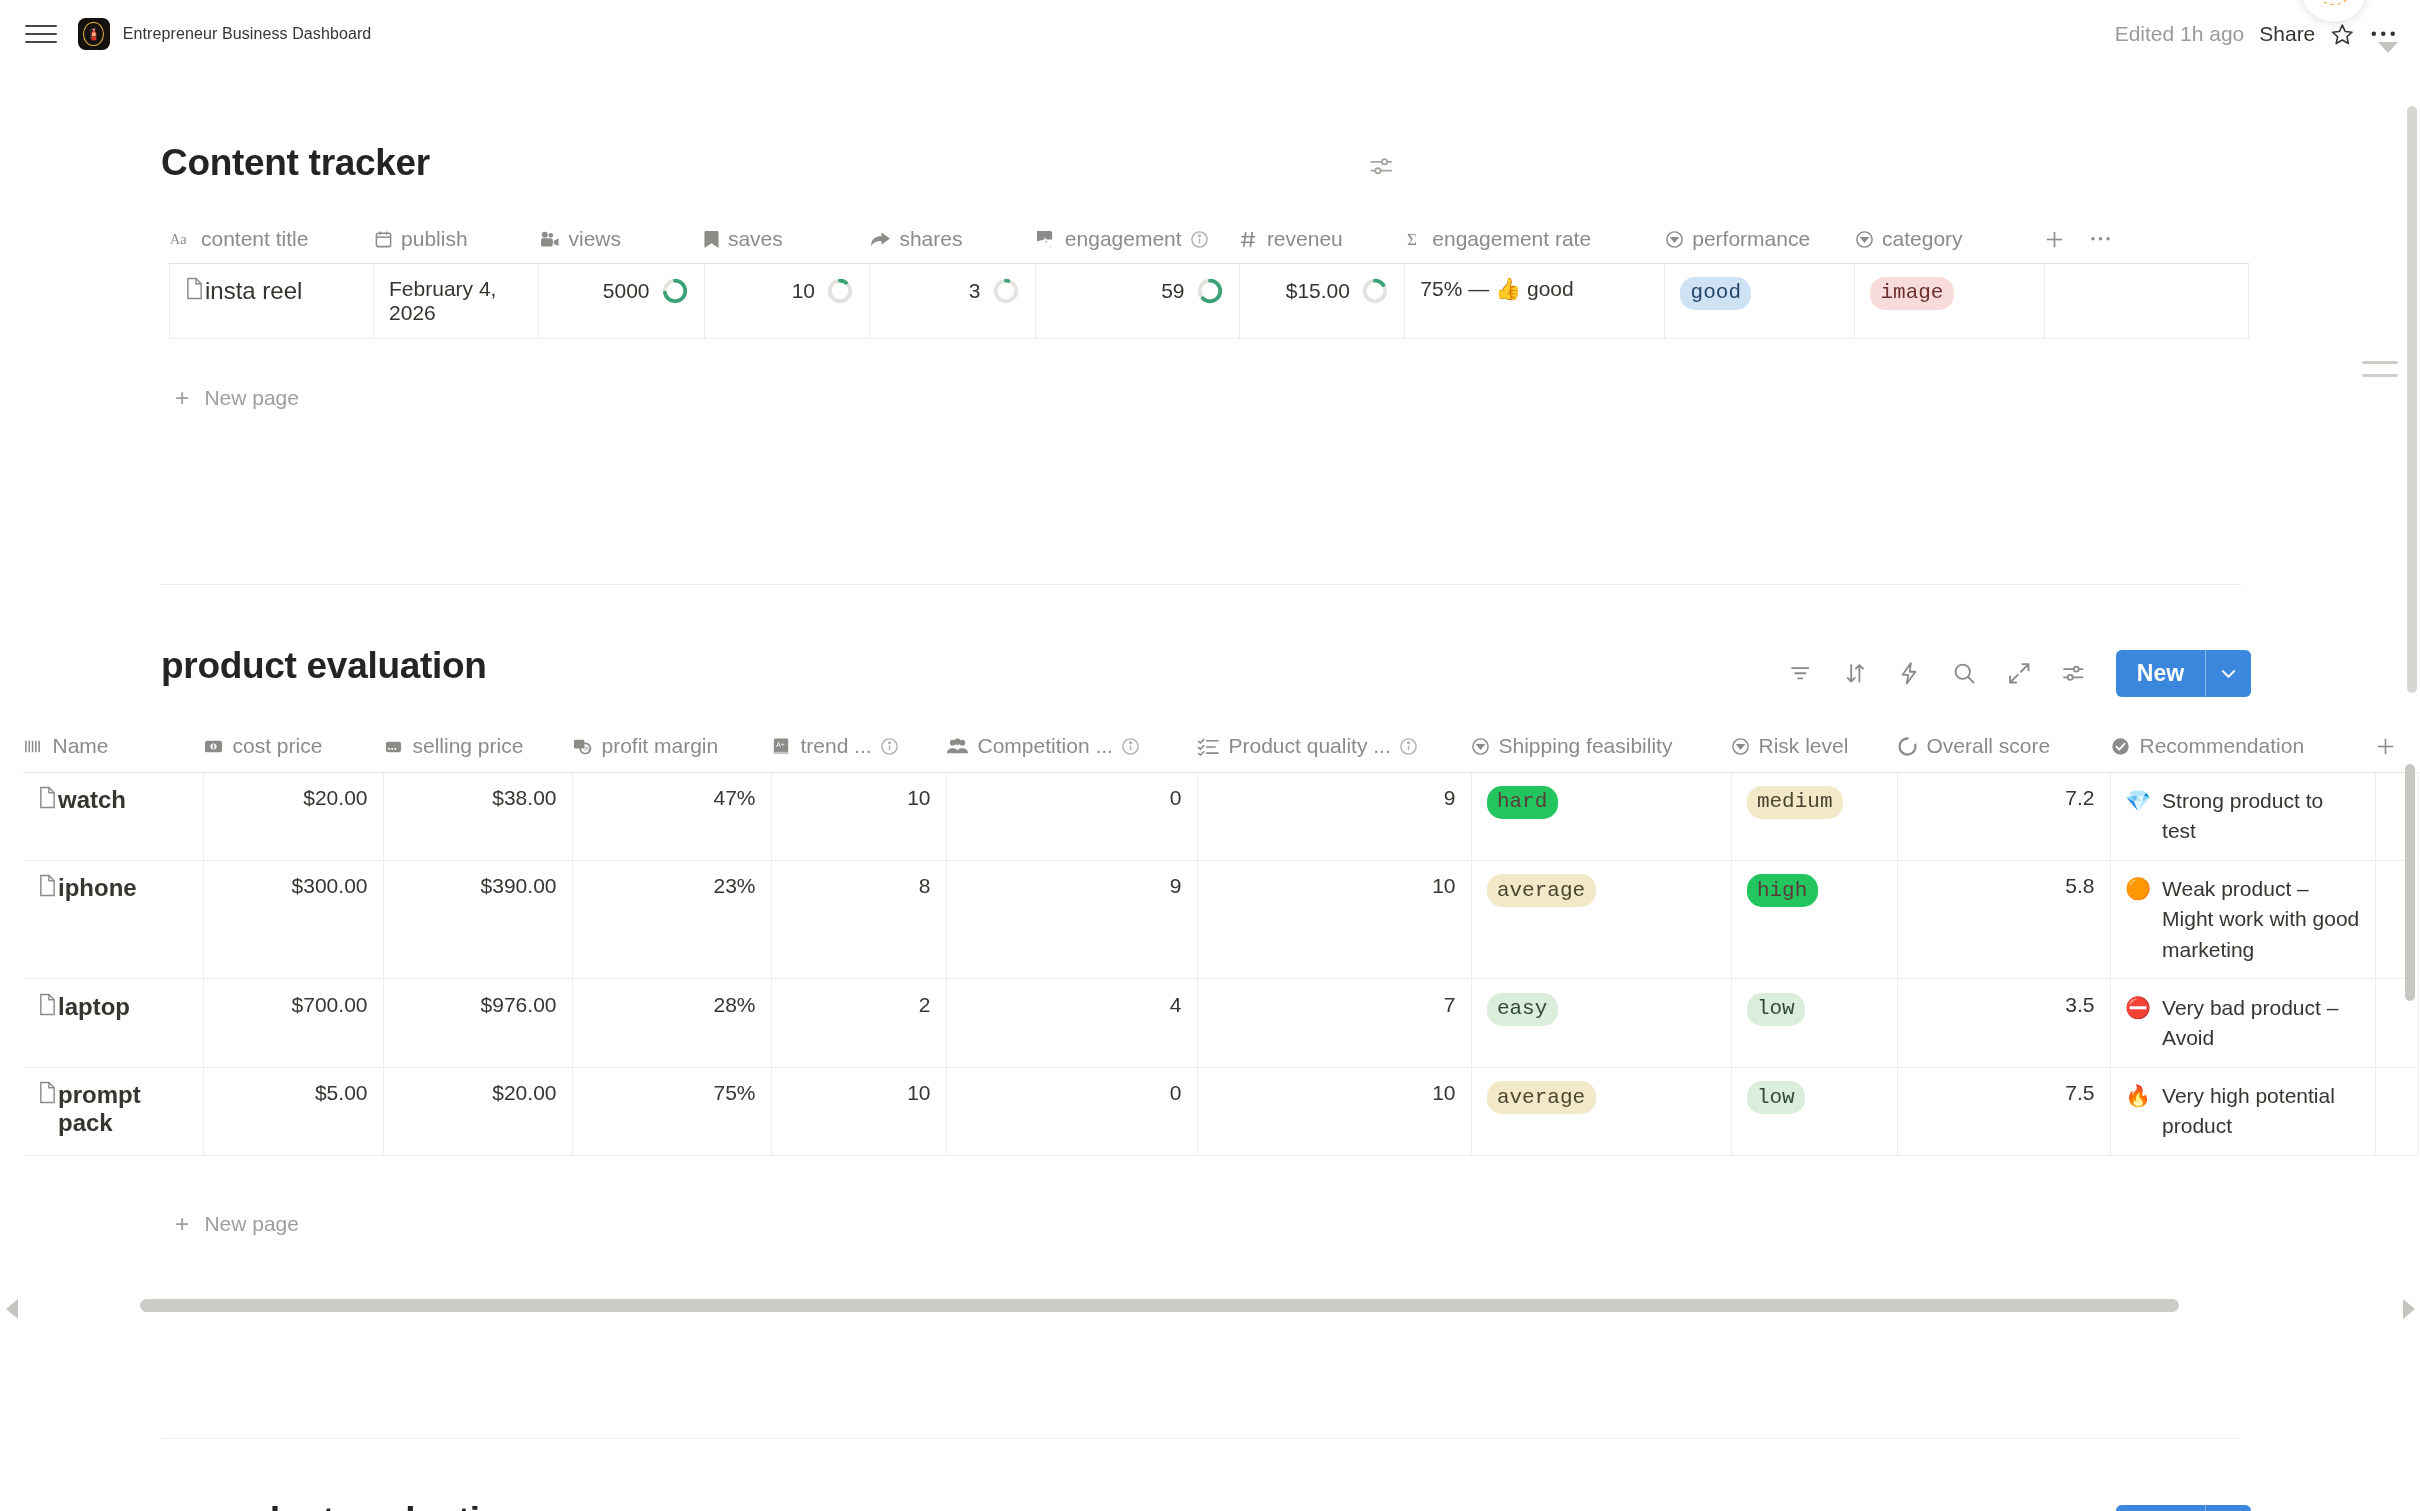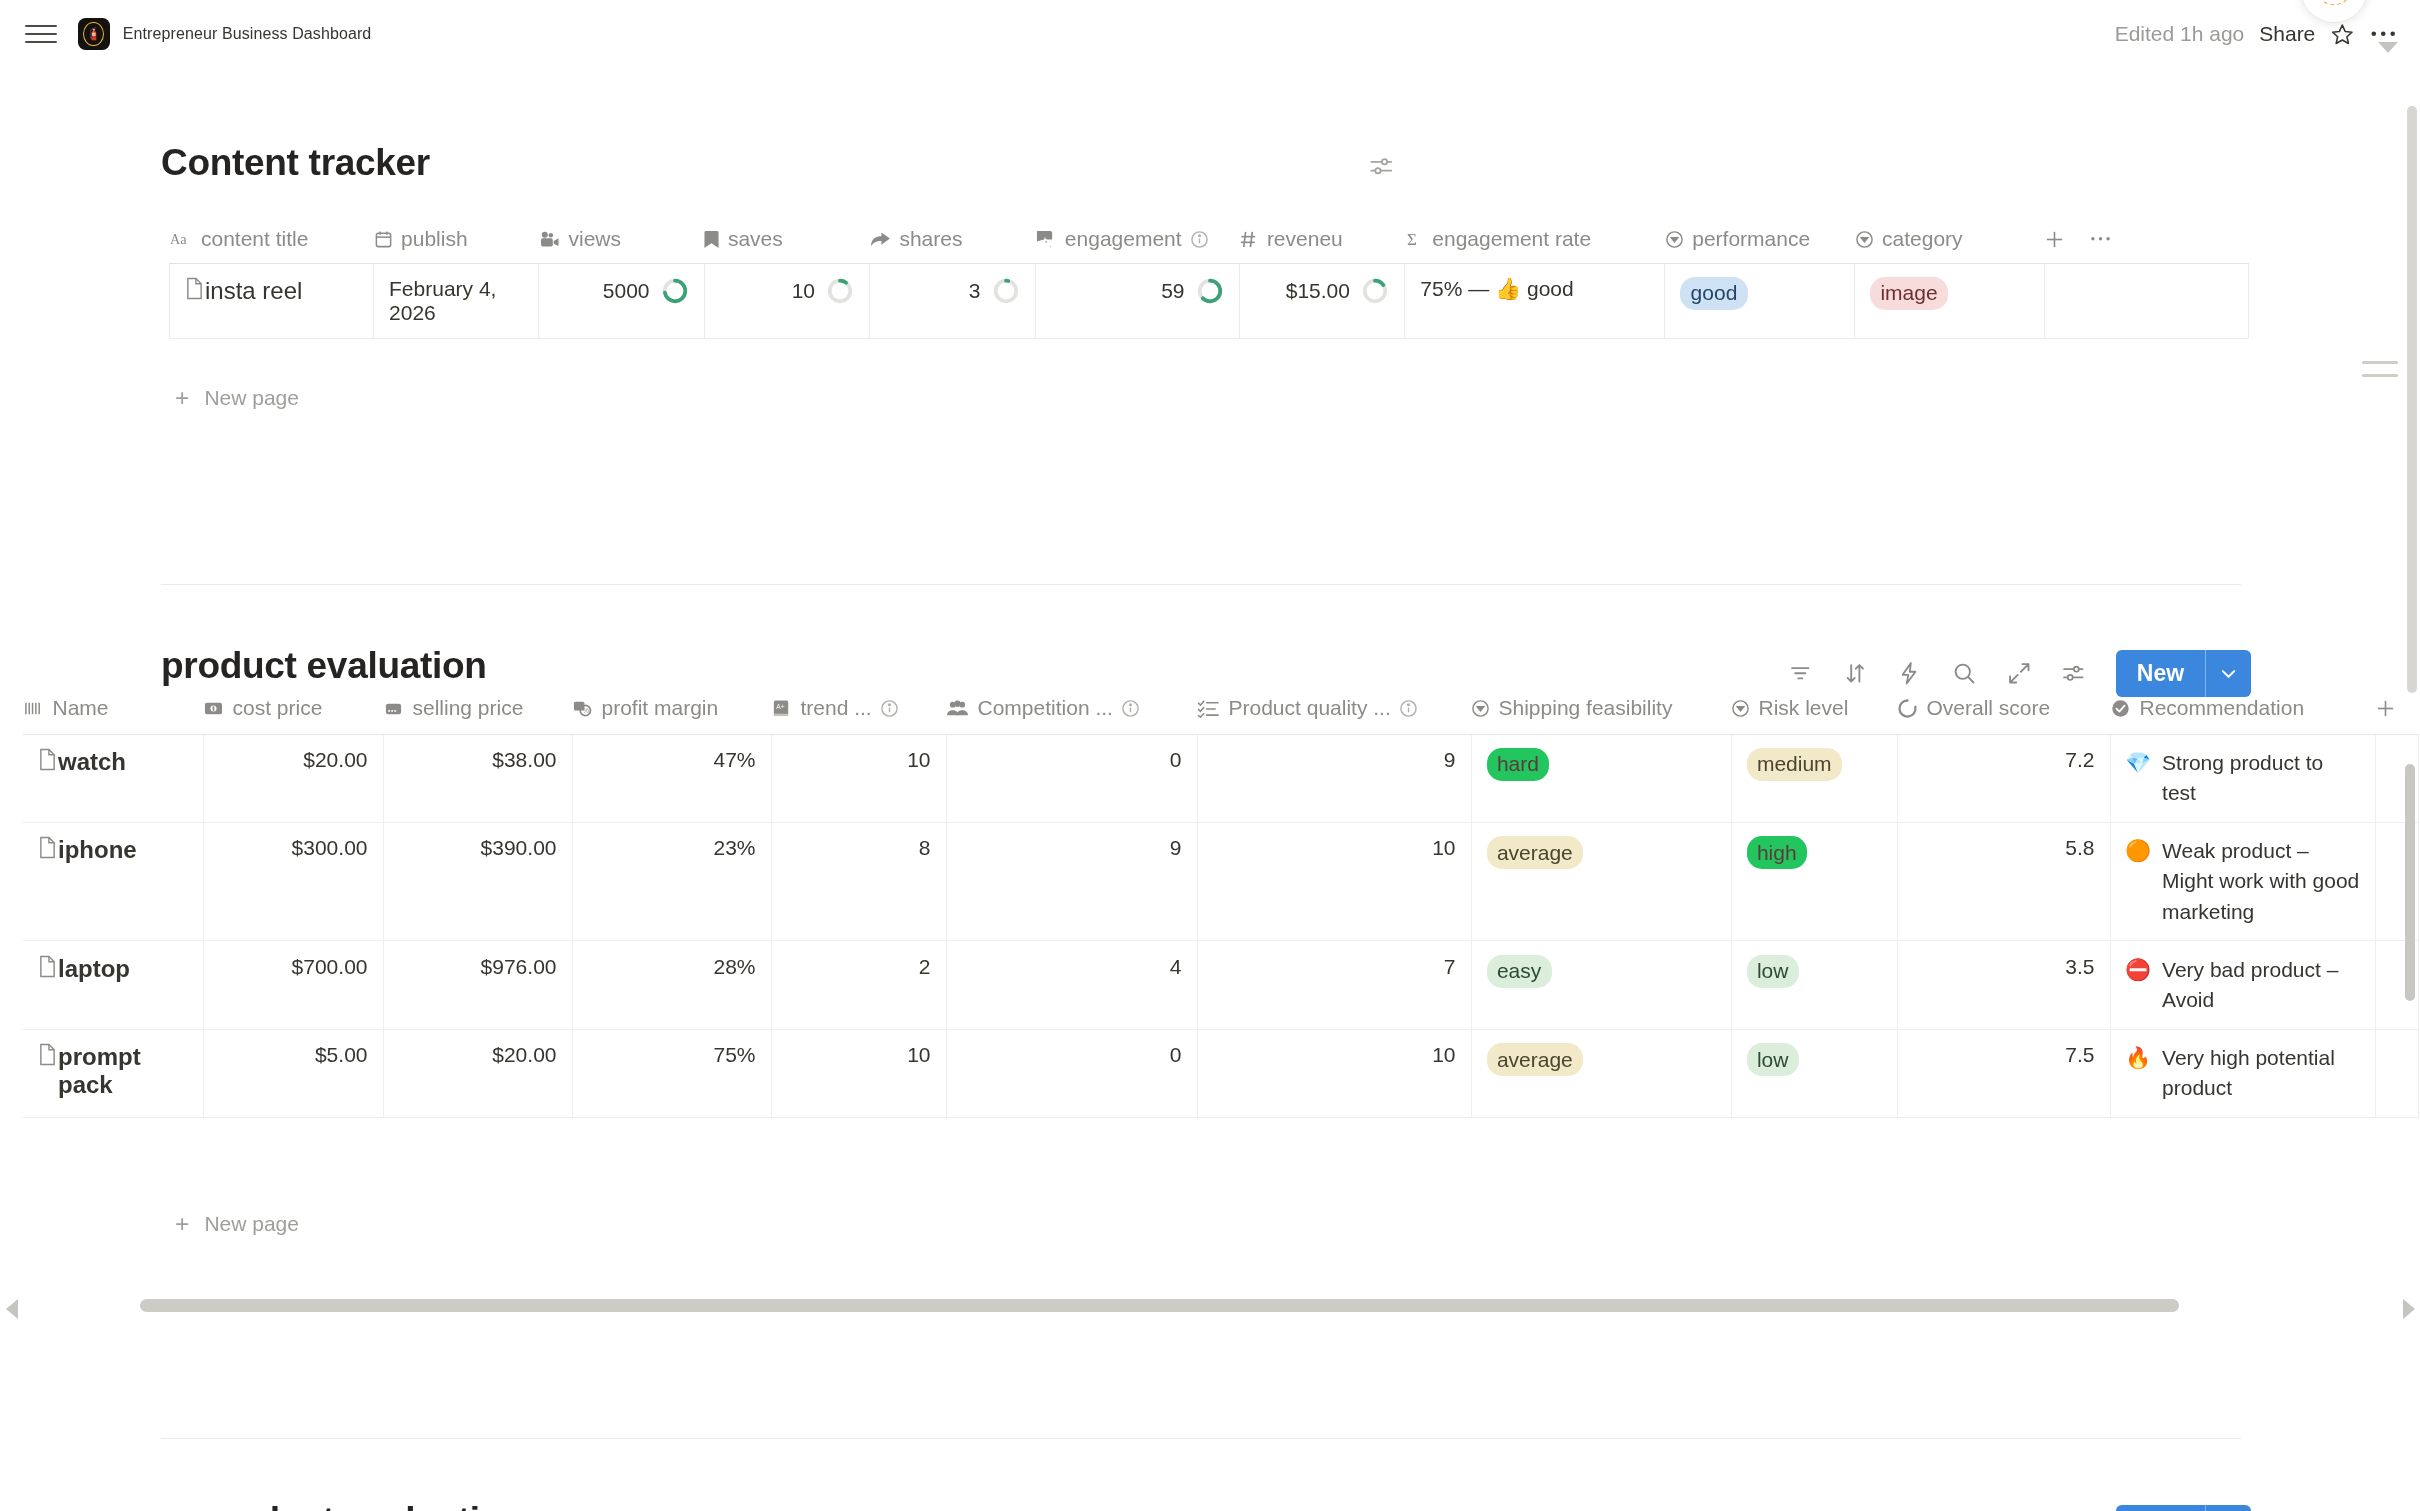--- a/index.html
+++ b/index.html
@@ -95,35 +95,35 @@
   #pe-header { position:absolute; left:161px; top:577px; }
   .toolbar { position:absolute; display:flex; align-items:center; gap:30px; color:#8d8b87; }
   .btn-new {
     display:flex; align-items:stretch; background:#3b87dd; color:#fff;
     border-radius:5.7px; overflow:hidden; height:47px; cursor:pointer;
   }
   .btn-new .lbl { padding:0 21px; display:flex; align-items:center; font-size:23px; font-weight:700; }
   .btn-new .sep { width:0.9px; background:rgba(255,255,255,.38); }
   .btn-new .caret { width:45px; display:flex; align-items:center; justify-content:center; }
 
-  .pe-table { position:absolute; left:23px; top:615px; width:2375px; }
+  .pe-table { position:absolute; left:23px; top:653px; width:2375px; }
   .pe-table th {
     color:#8d8b87; font-size:21px; font-weight:400; text-align:left;
     height:51px; vertical-align:middle; padding:0 15px 0 0;
     border-bottom:0.9px solid #e8e7e4;
   }
   .pe-table th .hwrap { display:flex; align-items:center; gap:8.5px; white-space:nowrap; }
   .pe-table td {
     border-bottom:0.9px solid #efeeec; border-right:0.9px solid #efeeec;
     padding:13.2px 15px; font-size:21px; vertical-align:top;
   }
   .pe-table td.first { border-left:none; }
   .num { text-align:right; }
   .pill {
-    display:inline-block; padding:2.8px 10.4px; border-radius:15px; font-size:21px; line-height:1.3;
+    display:inline-block; padding:2.8px 10.4px; border-radius:15px; font-size:21px; line-height:1.3;font-family:Liberation Mono, monospace;
   }
   .p-red    { background:#22c55e; color:#5d3b3b; }
   .p-yellow { background:#f2e9c8; color:#4b4530; }
   .p-green  { background:#dbeddb; color:#2f4a34; }
   .p-blue   { background:#cfe2f3; color:#24456b; }
   .p-pink   { background:#f8dcdc; color:#6b3030; }
 
   .rec { display:flex; gap:10.4px; align-items:flex-start; line-height:1.45; }
 
   

